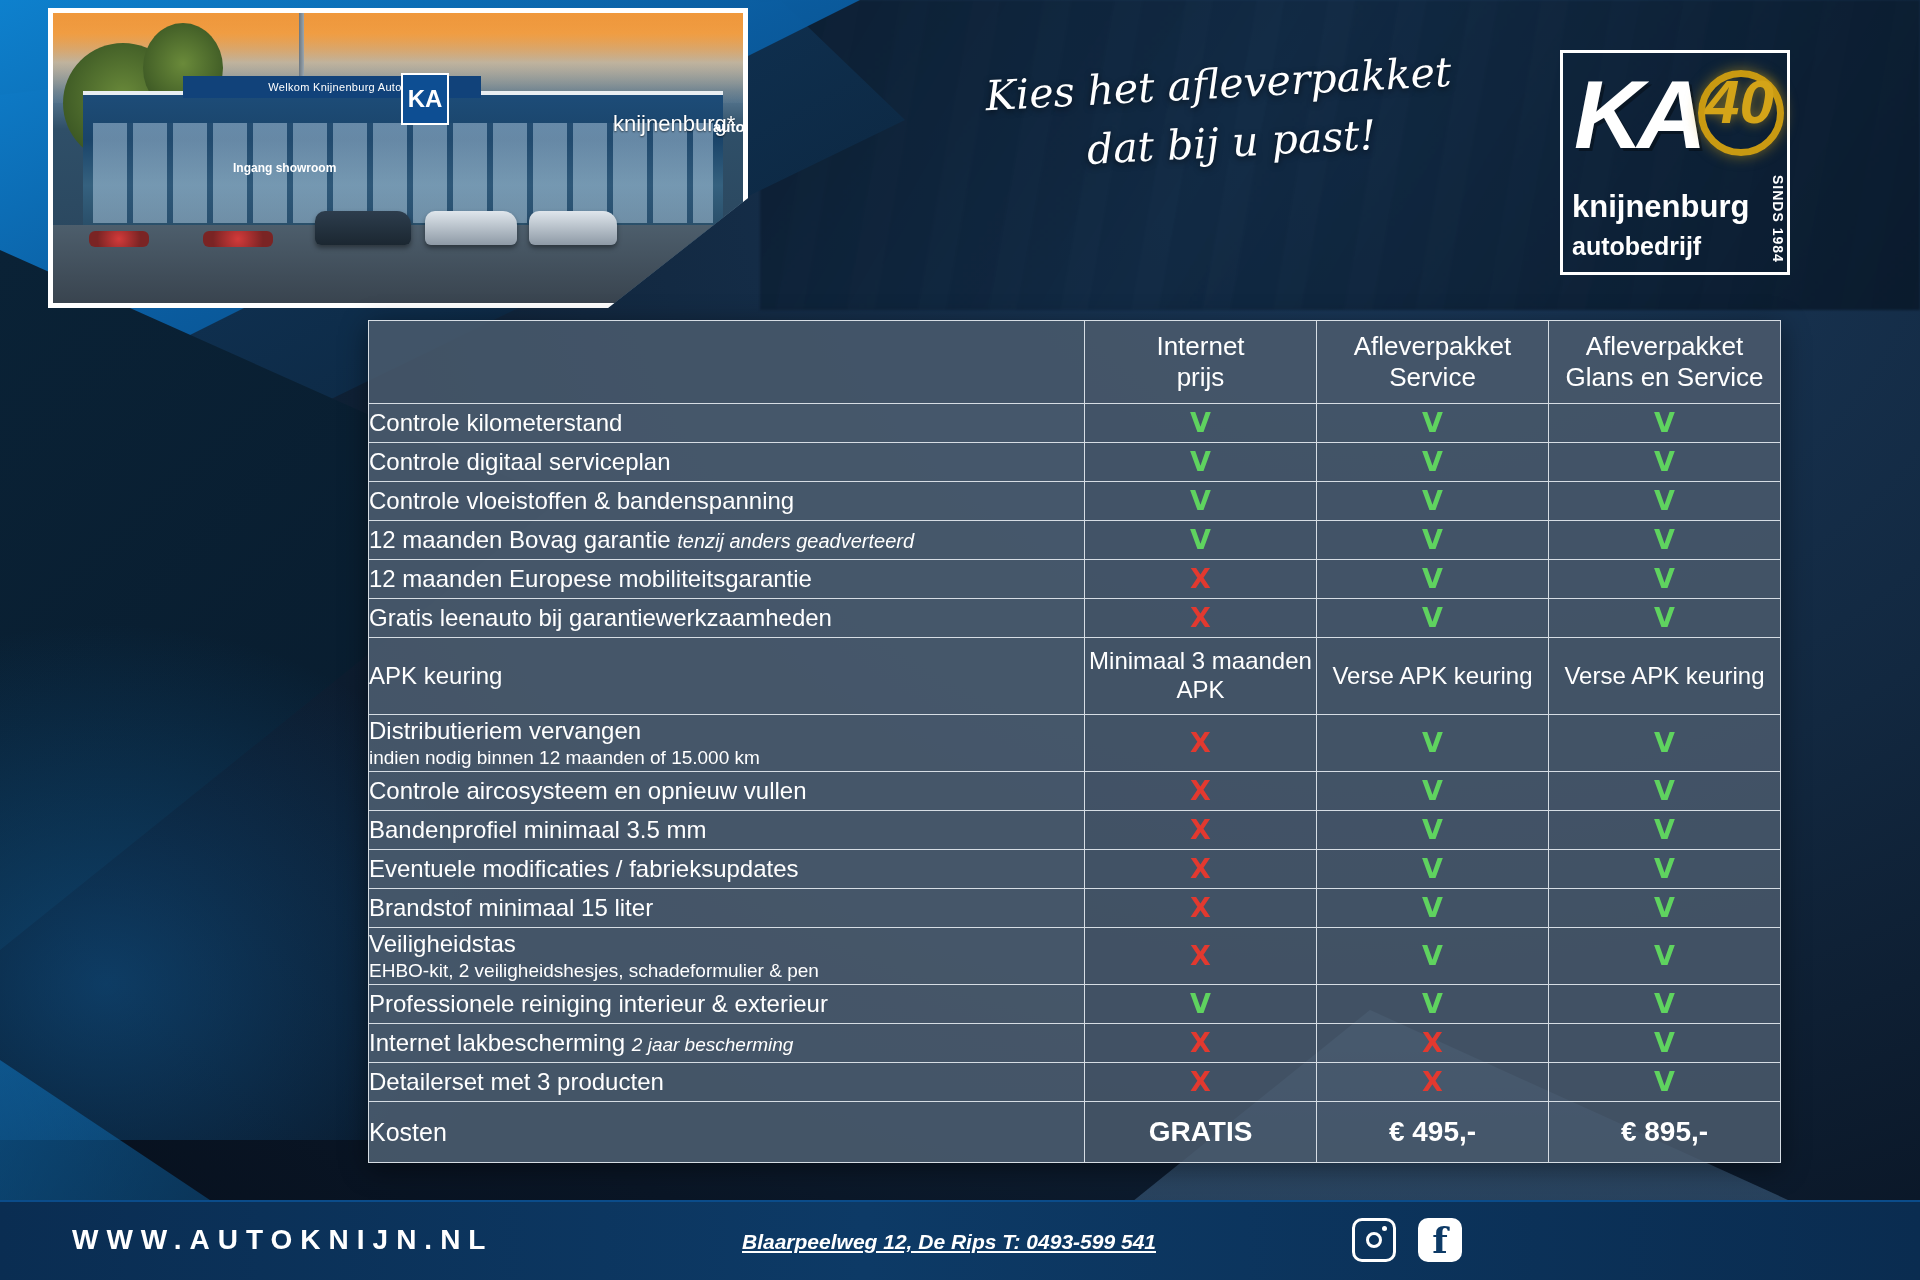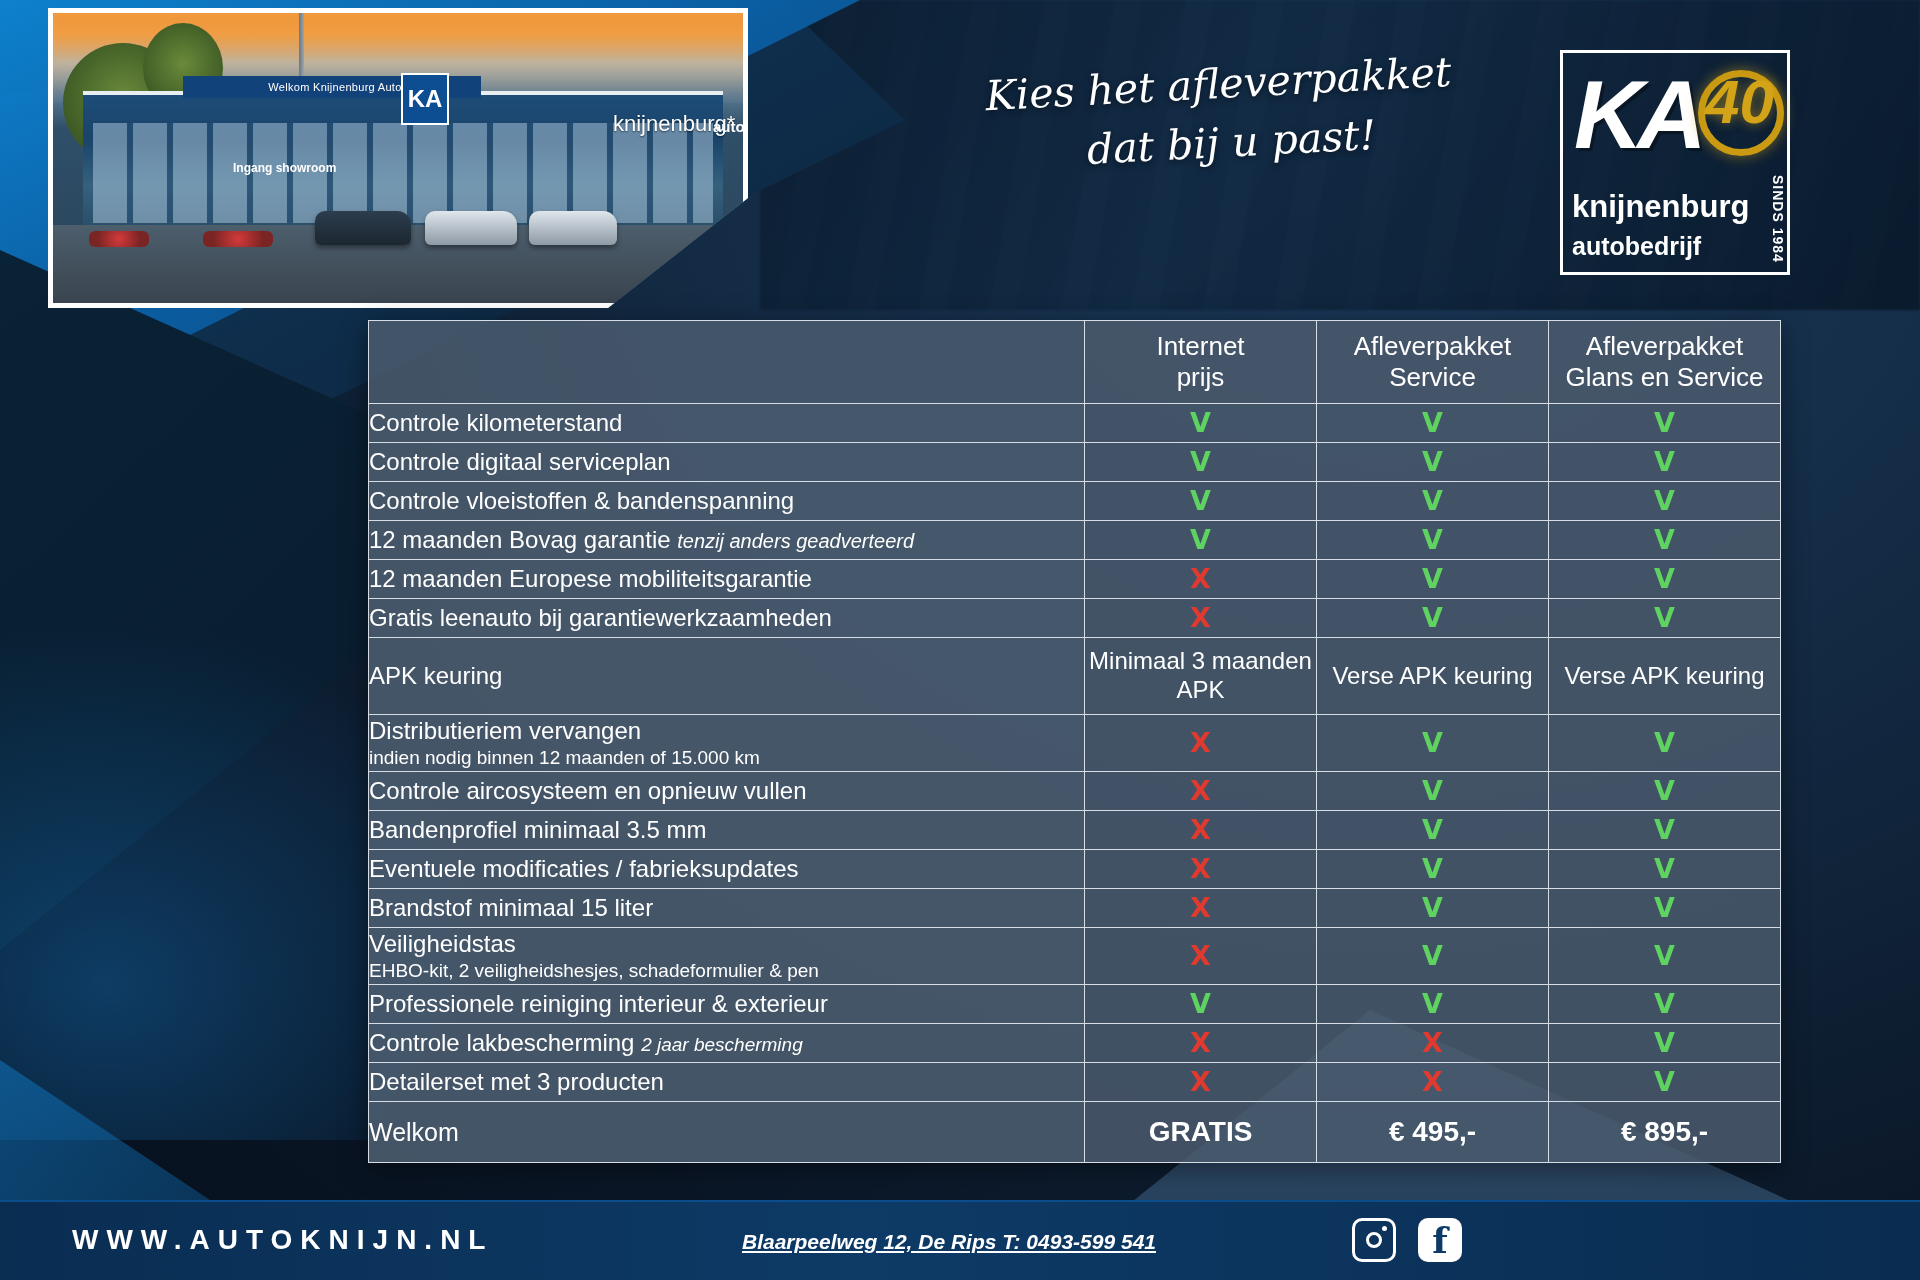--- a/index.html
+++ b/index.html
@@ -530,37 +530,37 @@
 
         <tr class="row-h44">
           <td class="feature">Professionele reiniging interieur &amp; exterieur</td>
           <td class="mark"><span class="yes">V</span></td>
           <td class="mark"><span class="yes">V</span></td>
           <td class="mark"><span class="yes">V</span></td>
         </tr>
 
         <tr class="row-h44">
           <td class="feature">
-            <span>Controle lakbescherming</span>
+            <span>Internet lakbescherming</span>
             <span class="note-sm">2 jaar bescherming</span>
           </td>
           <td class="mark"><span class="no">X</span></td>
           <td class="mark"><span class="no">X</span></td>
           <td class="mark"><span class="yes">V</span></td>
         </tr>
 
         <tr class="row-h44">
           <td class="feature">Detailerset  met 3 producten</td>
           <td class="mark"><span class="no">X</span></td>
           <td class="mark"><span class="no">X</span></td>
           <td class="mark"><span class="yes">V</span></td>
         </tr>
 
         <tr class="kosten">
-          <td class="feature">Welkom</td>
+          <td class="feature">Kosten</td>
           <td class="mark">GRATIS</td>
           <td class="mark">€ 495,-</td>
           <td class="mark">€ 895,-</td>
         </tr>
       </tbody>
     </table>
   </div>
 
   <div class="footer">
     <div class="footer-web">WWW.AUTOKNIJN.NL</div>

